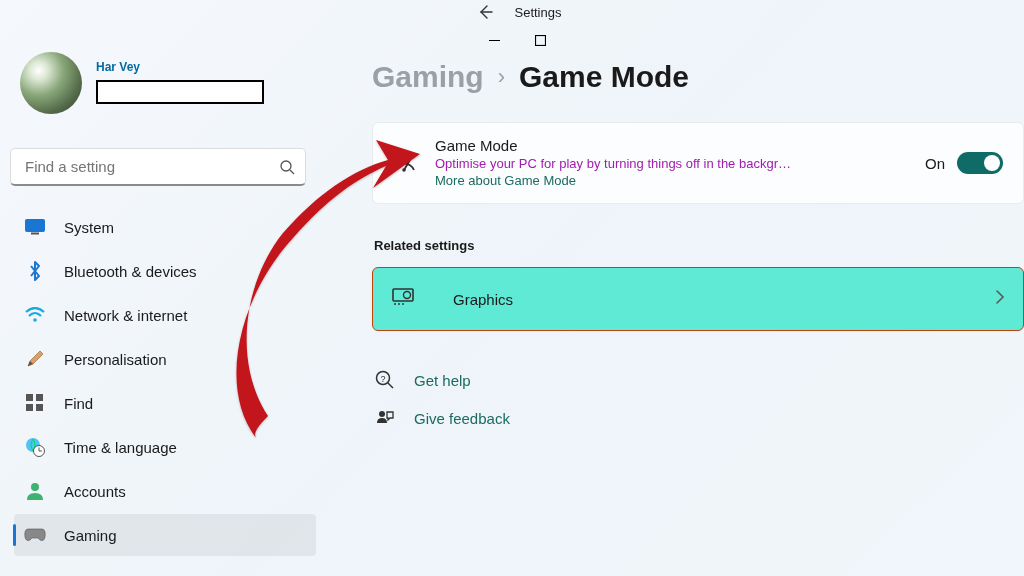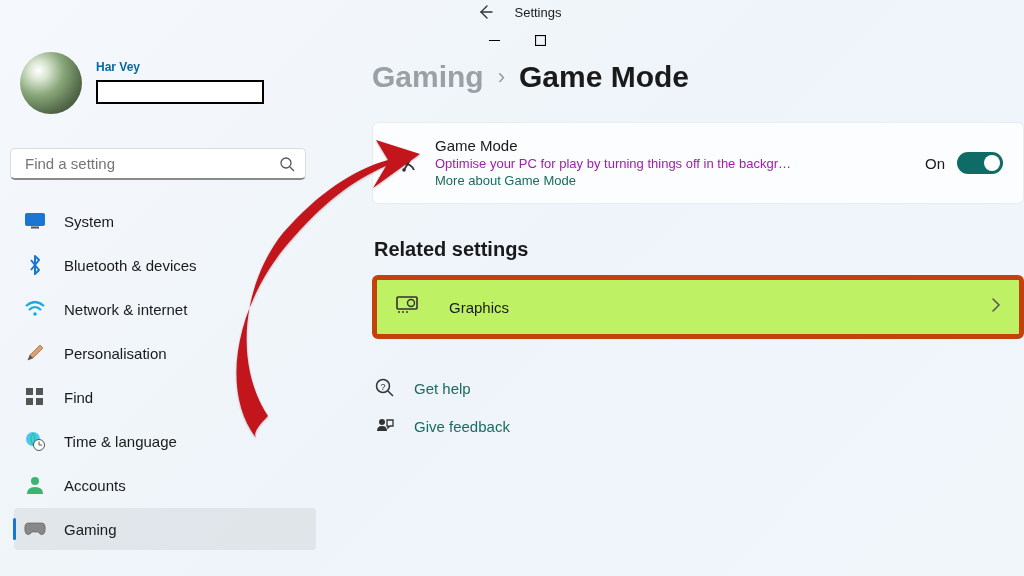--- a/index.html
+++ b/index.html
@@ -29,21 +29,21 @@
     width:62px; height:62px; border-radius:50%; overflow:hidden; flex-shrink:0;
     background: radial-gradient(circle at 30% 30%, #fff 0%, #dbe7d3 15%, #8aa87a 40%, #556b4a 70%, #2e3b2a 100%);
     position:relative;
   }
   .profile-text { padding-top:8px; }
   .profile-name { font-size:12px; font-weight:600; color:#0369a1; }
   .redact-box { margin-top:6px; width:168px; height:24px; background:#fff; border:2px solid #000; }
 
   .searchbox {
     margin:22px 16px 14px 2px;
-    height:32px; background:#fff; border:1px solid #dcdcdc; border-bottom:2px solid #8a8a8a;
+    height:38px; background:#fff; border:1px solid #dcdcdc; border-bottom:2px solid #8a8a8a;
     border-radius:5px; display:flex; align-items:center; padding:0 10px 0 14px;
   }
   .searchbox input { flex:1; border:none; outline:none; font-size:15px; color:#555; background:transparent; }
   .search-icon { color:#666; }
 
   .nav { padding-top:6px; }
   .nav-item {
     display:flex; align-items:center; gap:18px;
     height:42px; padding:0 10px 0 10px; margin:0 6px 2px 6px;
     border-radius:4px; cursor:pointer; font-size:15px; color:#1a1a1a;
@@ -74,25 +74,25 @@
   .card-link { font-size:13px; color:#1a6b60; margin-top:2px; display:inline-block; }
   .toggle-wrap { display:flex; align-items:center; gap:12px; }
   .toggle-label { font-size:15px; color:#1a1a1a; }
   .toggle {
     width:46px; height:22px; border-radius:11px; background:#0f6b65; position:relative; cursor:pointer;
   }
   .toggle::after {
     content:""; position:absolute; right:3px; top:3px; width:16px; height:16px; border-radius:50%; background:#fff;
   }
 
-  .section-title { font-size:20px; font-weight:600; color:#1a1a1a; margin:34px 0 14px 2px; }
+  .section-title { font-size:13px; font-weight:600; color:#1a1a1a; margin:34px 0 14px 2px; }
 
   .row-card {
-    background:#bef264; border:5px solid #c2410c; border-radius:6px;
-    height:64px; display:flex; align-items:center; gap:28px; padding:0 18px; cursor:pointer;
+    background:#5eead4; border:1px solid #c2410c; border-radius:6px;
+    height:64px; display:flex; align-items:center; gap:36px; padding:0 18px; cursor:pointer;
   }
   .row-card .label { font-size:15px; color:#1a1a1a; flex:1; }
   .chevron { color:#5a5a5a; }
 
   .help-links { margin-top:30px; }
   .help-link { display:flex; align-items:center; gap:18px; padding:8px 2px; color:#1a6b60; font-size:15px; cursor:pointer; }
   .help-link .hl-icon { width:22px; height:22px; display:flex; align-items:center; justify-content:center; color:#323232; }
 
   
   .arrow-svg { position:absolute; left:208px; top:138px; pointer-events:none; }

